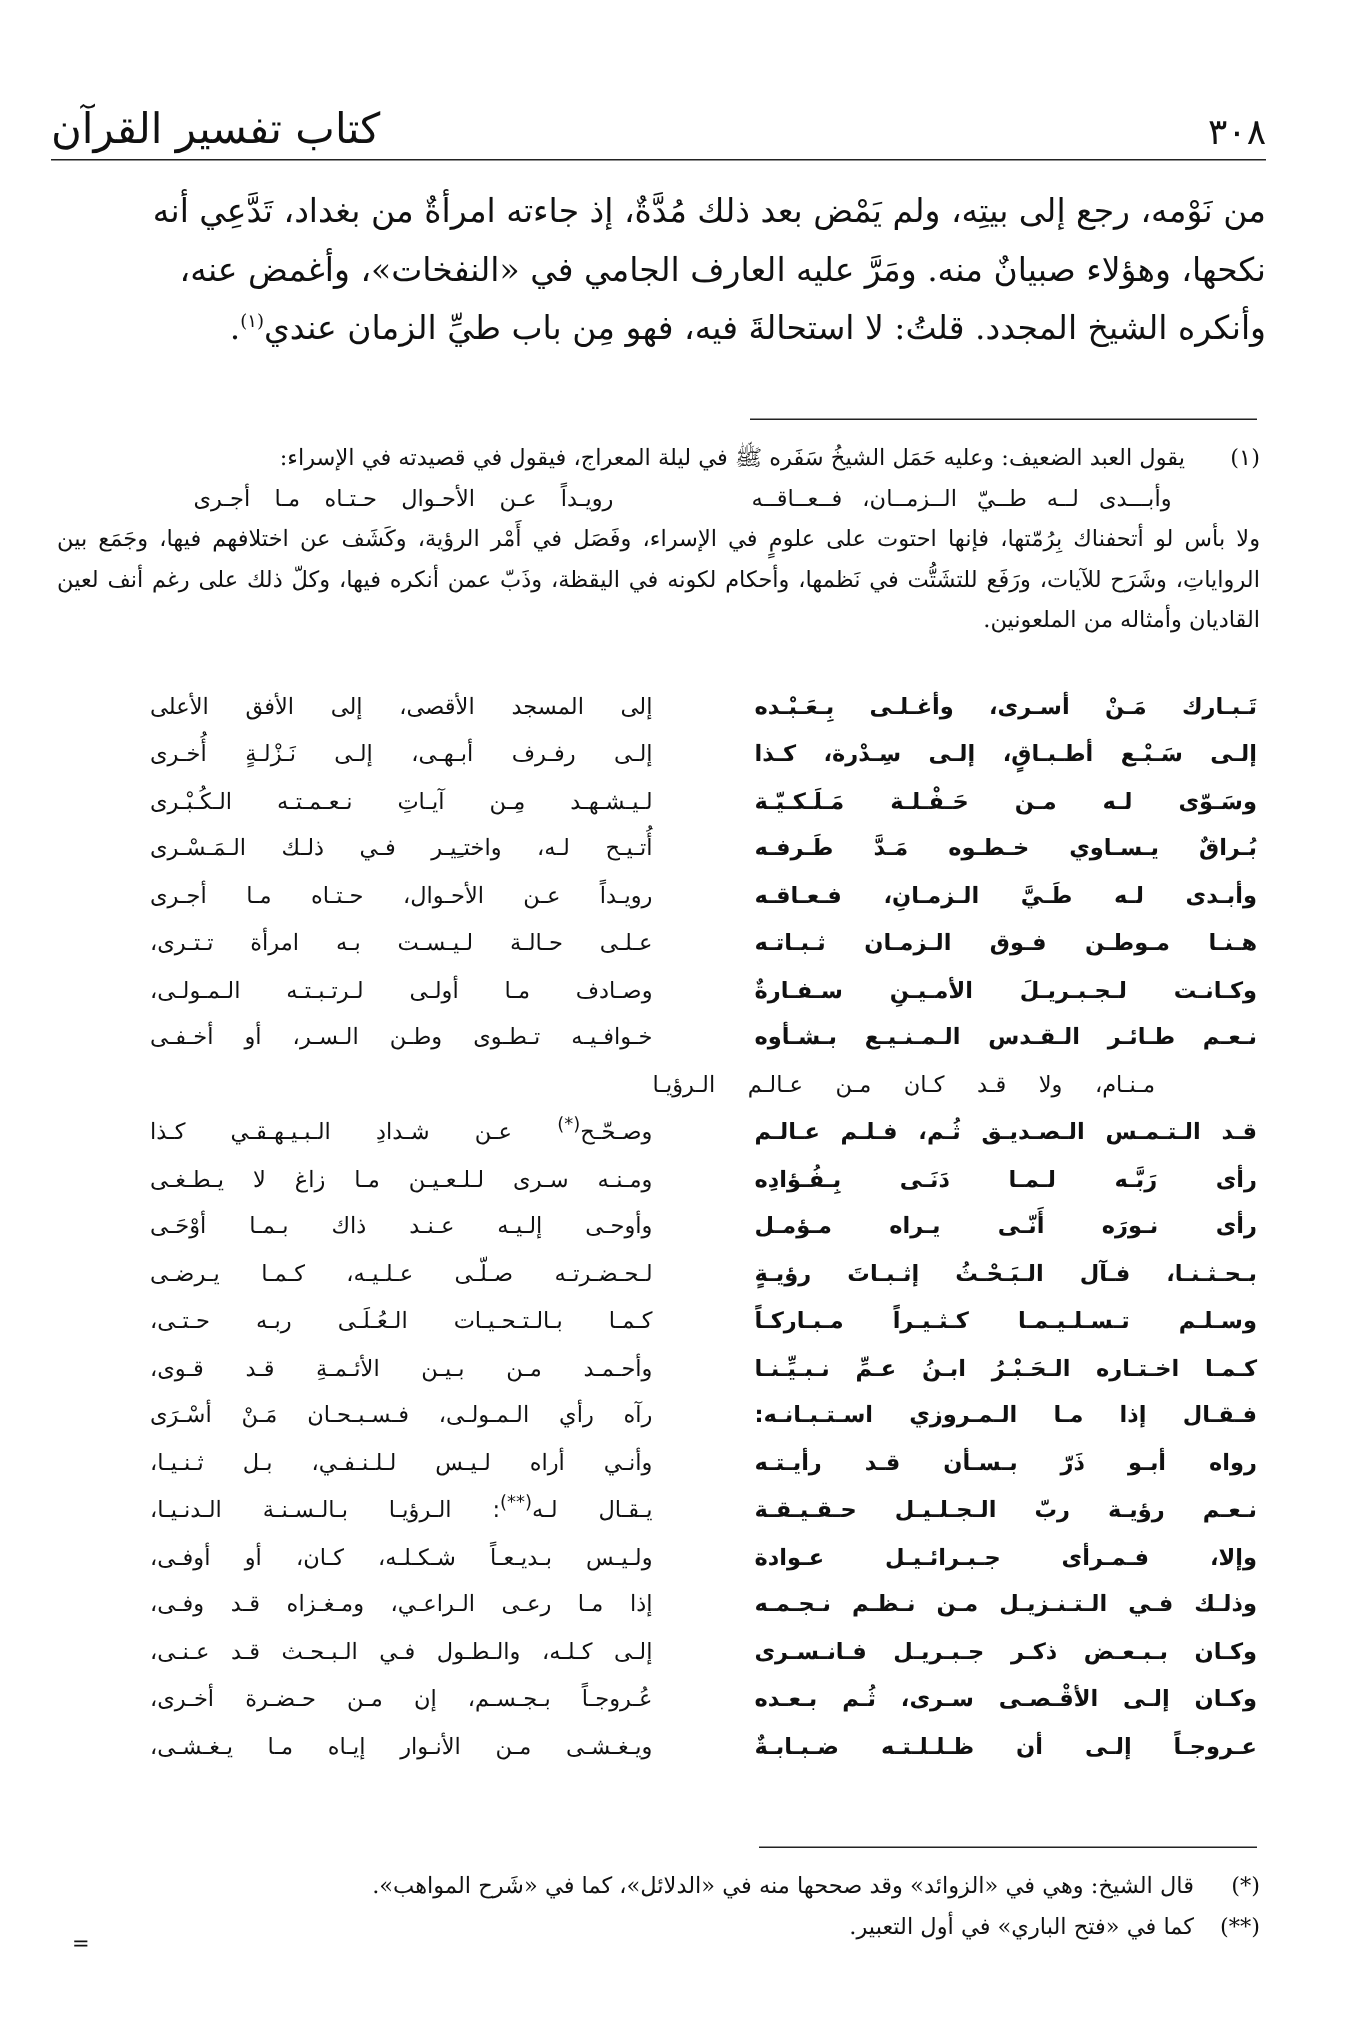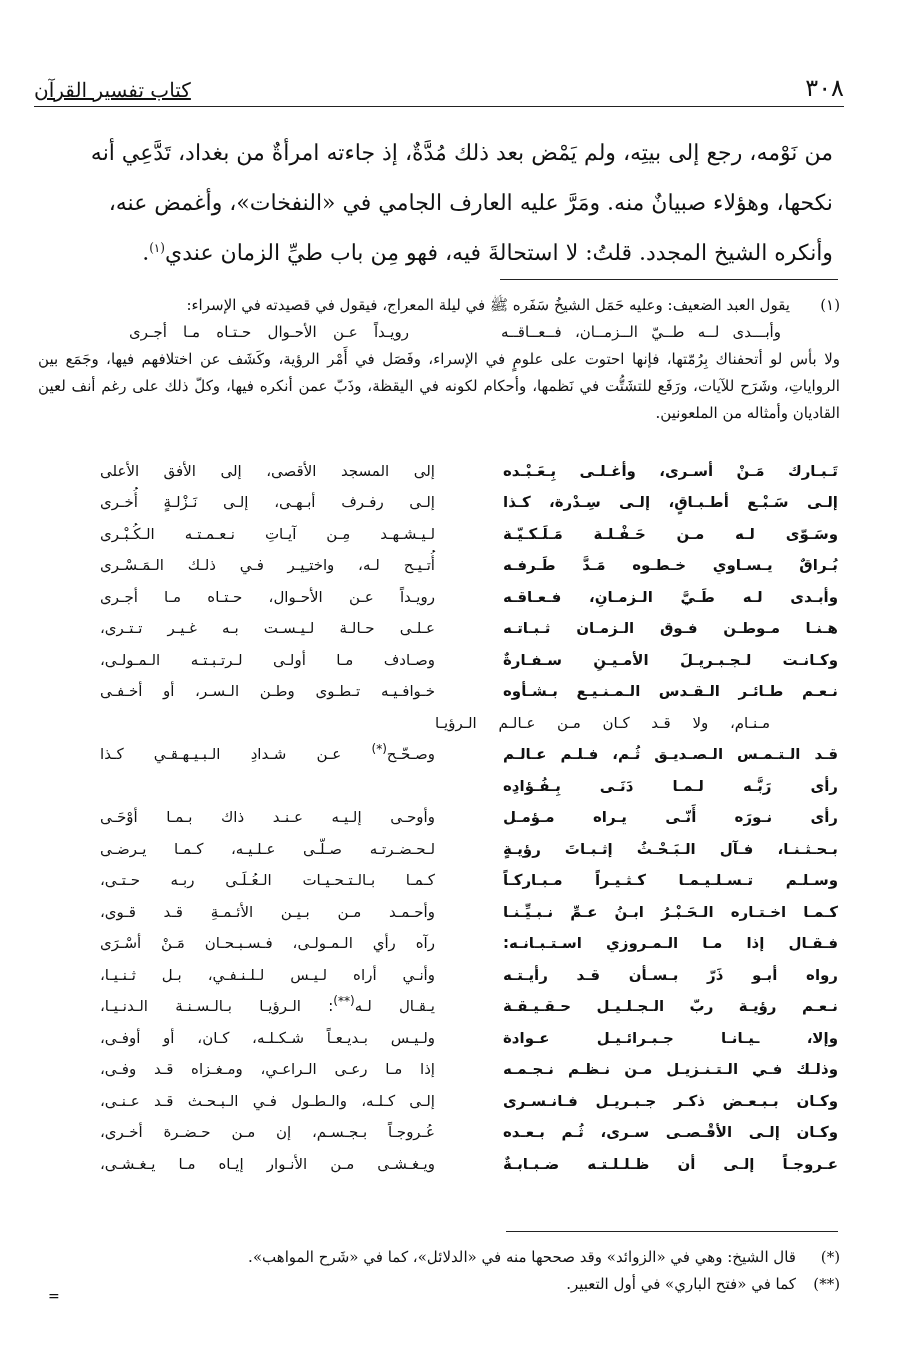--- a/index.html
+++ b/index.html
@@ -7,28 +7,28 @@
     width: 914px; height: 1358px; position: relative; overflow: hidden;
     font-family: "DejaVu Sans", sans-serif; color: #111111;
   }
   .page { position: absolute; left: 0; top: 0; width: 914px; height: 1358px; }
   .header {
     position: absolute; top: 66px; left: 34px; right: 70px; height: 36px;
     display: flex; justify-content: space-between; align-items: flex-end;
     direction: rtl;
   }
   .header .pagenum { font-size: 24px; font-family: "DejaVu Serif", serif; }
-  .header .title { font-size: 20px; font-family: "DejaVu Serif", serif; text-decoration: underline; }
+  .header .title { font-size: 28px; font-family: "DejaVu Serif", serif; }
   .header-rule { position: absolute; top: 106px; left: 34px; right: 70px; height: 1px; background: #222; }
   .main-text {
     position: absolute; top: 122px; left: 38px; right: 70px;
     font-family: "DejaVu Serif", serif; font-size: 22px; line-height: 39px;
     text-align: justify; text-align-last: right;
   }
-  .main-text p { margin: 11px; }
+  .main-text p { margin: 0; }
   sup { font-size: 12px; vertical-align: super; line-height: 0; }
   .fn-rule { position: absolute; height: 1px; background: #222; }
   .fn-rule.one { top: 279px; left: 500px; right: 76px; }
   .fn-rule.two { top: 1231px; left: 506px; right: 76px; }
   .footnote {
     position: absolute; top: 292px; left: 38px; right: 74px;
     font-family: "DejaVu Serif", serif; font-size: 15px; line-height: 27px;
     text-align: justify; text-align-last: right;
   }
   .fn-head { display: flex; direction: rtl; }
@@ -101,21 +101,21 @@
         <span class="h2">أُتـيـح لـه، واختـِيـر فـي ذلـك الـمَـسْـرى</span>
       </div>
     <div class="row">
         <span class="h1">وأبـدى لـه طَـيَّ الـزمـانِ، فـعـاقـه</span>
         <span class="spacer"></span>
         <span class="h2">رويـداً عـن الأحـوال، حـتـاه مـا أجـرى</span>
       </div>
     <div class="row">
         <span class="h1">هـنـا مـوطـن فـوق الـزمـان ثـبـاتـه</span>
         <span class="spacer"></span>
-        <span class="h2">عـلـى حـالـة لـيـسـت بـه غـيـر تـتـرى،</span>
+        <span class="h2">عـلـى حـالـة لـيـسـت بـه امرأة تـتـرى،</span>
       </div>
     <div class="row">
         <span class="h1">وكـانـت لـجـبـريـلَ الأمـيـنِ سـفـارةٌ</span>
         <span class="spacer"></span>
         <span class="h2">وصـادف مـا أولـى لـرتـبـتـه الـمـولـى،</span>
       </div>
     <div class="row">
         <span class="h1">نـعـم طـائـر الـقـدس الـمـنـيـع بـشـأوه</span>
         <span class="spacer"></span>
         <span class="h2">خـوافـيـه تـطـوى وطـن الـسـر، أو أخـفـى</span>
@@ -125,20 +125,21 @@
         <span class="h2">مـنـام، ولا قـد كـان مـن عـالـم الـرؤيـا</span>
       </div>
     <div class="row">
         <span class="h1">قـد الـتـمـس الـصـديـق ثُـم، فـلـم عـالـم</span>
         <span class="spacer"></span>
         <span class="h2"><span>وصـحّـح</span><sup>(*)</sup> <span>عـن شـدادِ الـبـيـهـقـي كـذا</span></span>
       </div>
     <div class="row">
         <span class="h1">رأى رَبَّـه لـمـا دَنَـى بِـفُـؤادِه</span>
         <span class="spacer"></span>
+        <span class="h2">ومـنـه سـرى لـلـعـيـن مـا زاغ لا يـطـغـى</span>
       </div>
     <div class="row">
         <span class="h1">رأى نـورَه أَنّـى يـراه مـؤمـل</span>
         <span class="spacer"></span>
         <span class="h2">وأوحـى إلـيـه عـنـد ذاك بـمـا أوْحَـى</span>
       </div>
     <div class="row">
         <span class="h1">بـحـثـنـا، فـآل الـبَـحْـثُ إثـبـاتَ رؤيـةٍ</span>
         <span class="spacer"></span>
         <span class="h2">لـحـضـرتـه صـلّـى عـلـيـه، كـمـا يـرضـى</span>
@@ -162,21 +163,21 @@
         <span class="h1">رواه أبـو ذَرّ بـسـأن قـد رأيـتـه</span>
         <span class="spacer"></span>
         <span class="h2">وأنـي أراه لـيـس لـلـنـفـي، بـل ثـنـيـا،</span>
       </div>
     <div class="row">
         <span class="h1">نـعـم رؤيـة ربّ الـجـلـيـل حـقـيـقـة</span>
         <span class="spacer"></span>
         <span class="h2"><span>يـقـال لـه</span><sup>(**)</sup><span>: الـرؤيـا بـالـسـنـة الـدنـيـا،</span></span>
       </div>
     <div class="row">
-        <span class="h1">وإلا، ـيـانـا جـبـرائـيـل عـوادة</span>
+        <span class="h1">وإلا، فـمـرأى جـبـرائـيـل عـوادة</span>
         <span class="spacer"></span>
         <span class="h2">ولـيـس بـديـعـاً شـكـلـه، كـان، أو أوفـى،</span>
       </div>
     <div class="row">
         <span class="h1">وذلـك فـي الـتـنـزيـل مـن نـظـم نـجـمـه</span>
         <span class="spacer"></span>
         <span class="h2">إذا مـا رعـى الـراعـي، ومـغـزاه قـد وفـى،</span>
       </div>
     <div class="row">
         <span class="h1">وكـان بـبـعـض ذكـر جـبـريـل فـانـسـرى</span>

